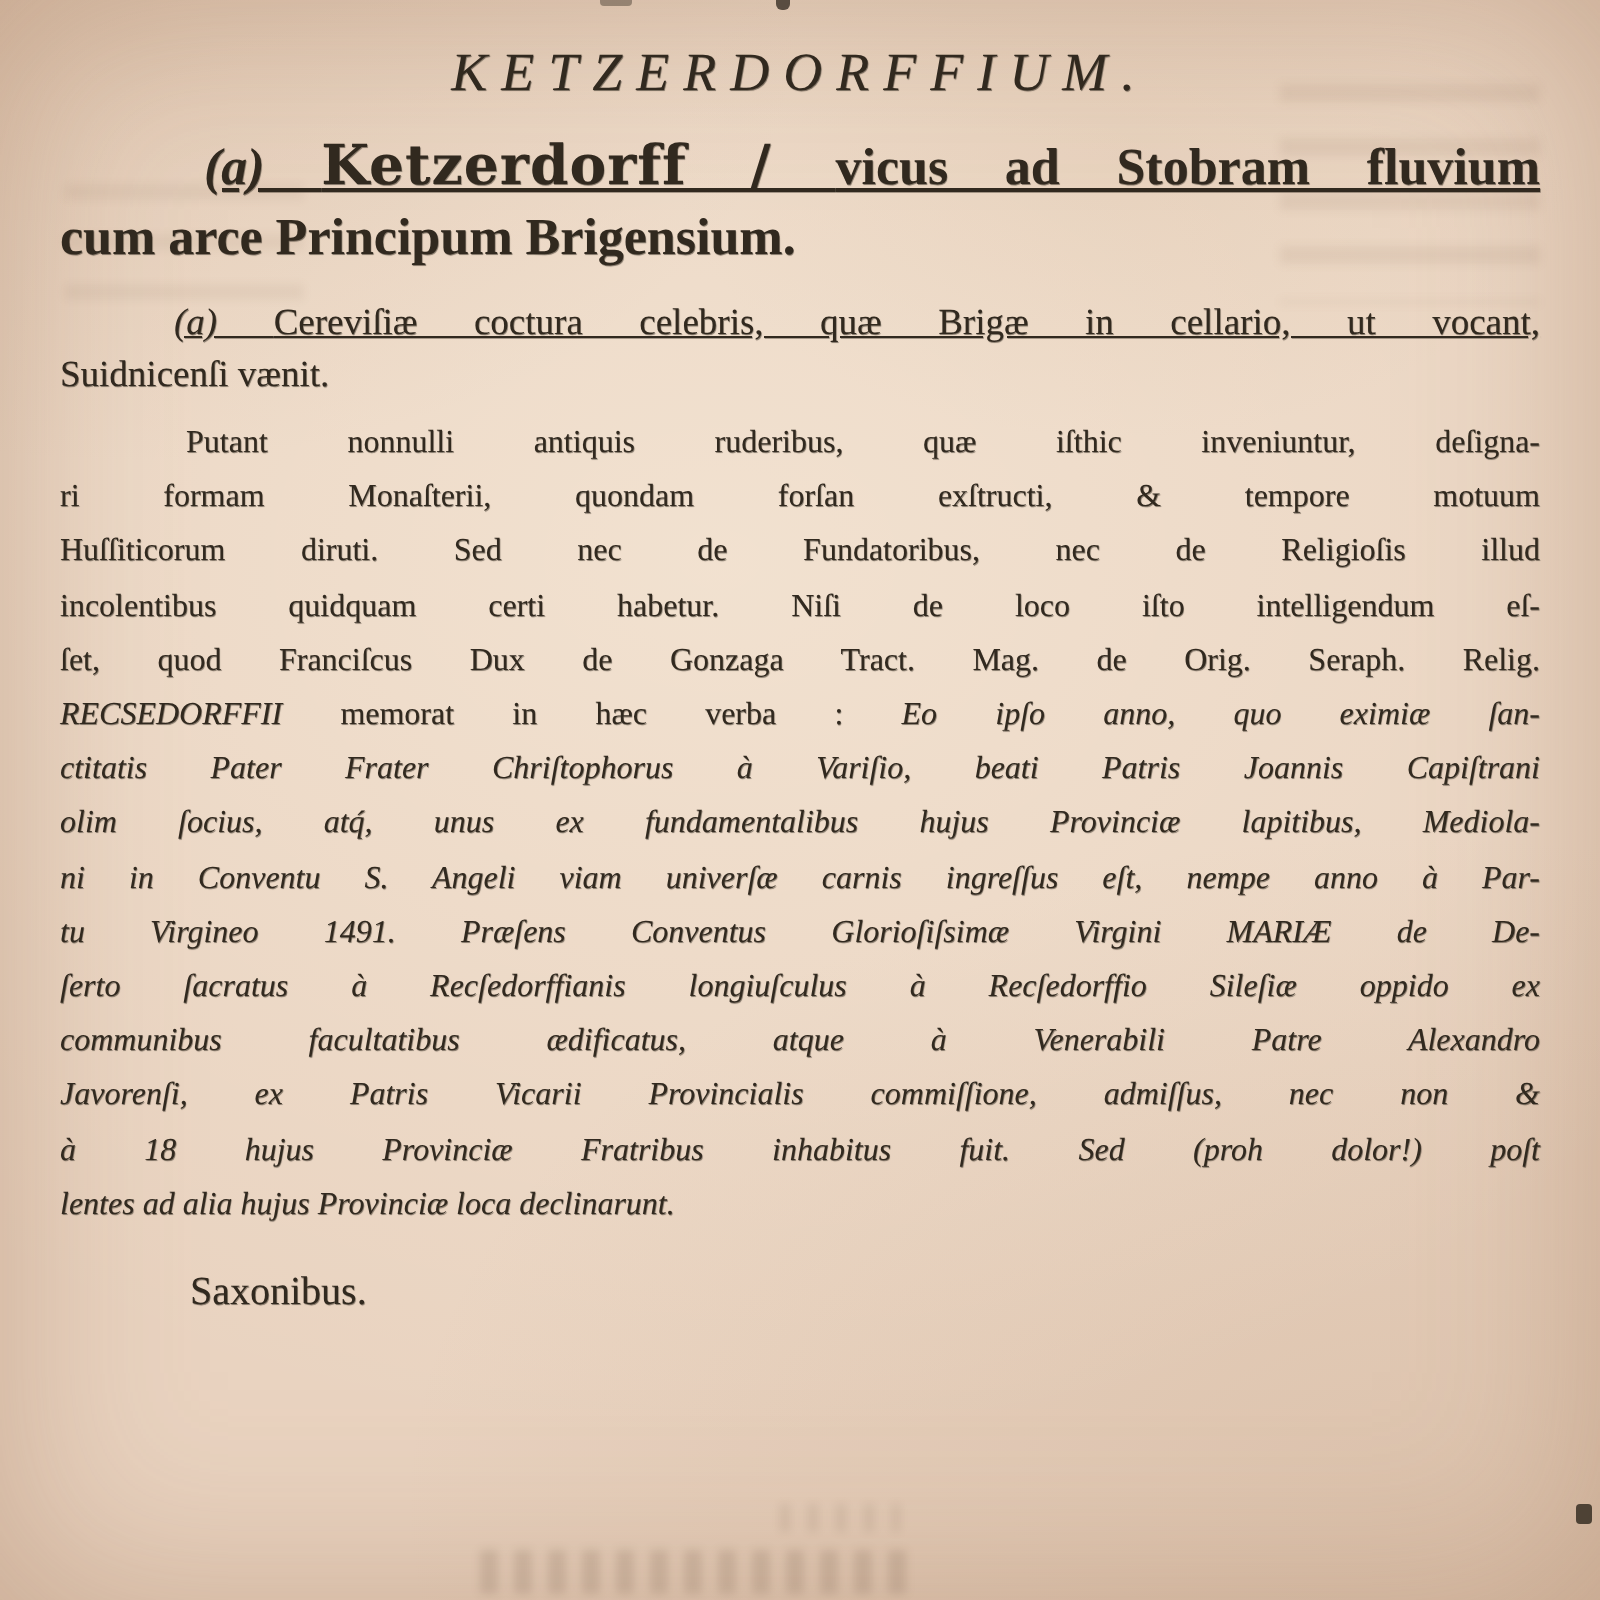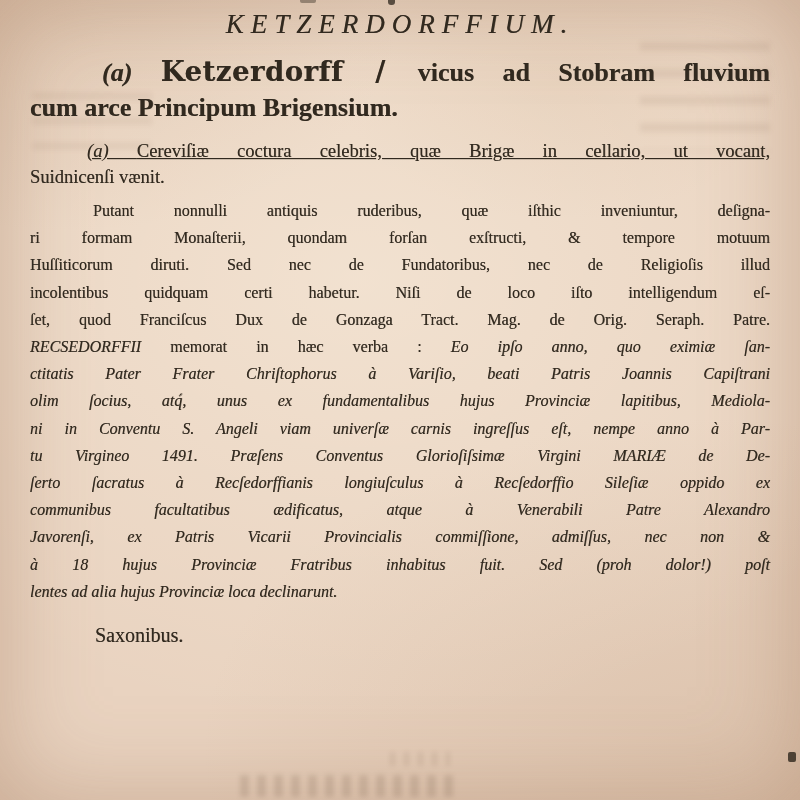--- a/index.html
+++ b/index.html
@@ -15,21 +15,21 @@
       radial-gradient(120% 90% at 45% 35%, rgba(255,247,232,0.40), rgba(255,247,232,0) 62%),
       radial-gradient(90% 60% at 88% 94%, rgba(180,143,112,0.22), rgba(180,143,112,0) 70%),
       radial-gradient(70% 45% at 8% 2%, rgba(185,148,118,0.22), rgba(185,148,118,0) 60%),
       radial-gradient(40% 25% at 70% 10%, rgba(210,180,150,0.25), rgba(210,180,150,0) 70%),
       #e9d3c0;
     box-shadow: inset 0 0 95px rgba(148,103,72,0.38);
   }
 
   .textcol{
     position:absolute;
-    left:30px; right:30px; top:0;
+    left:30px; right:30px; top:12px;
   }
 
   .line{
     text-align:justify;
     text-align-last:justify;
     text-shadow:0.35px 0.35px 0.35px rgba(49,41,31,0.55);
   }
   .block .line:last-child{ text-align-last:left; }
 
   .title{
@@ -42,21 +42,21 @@
     text-shadow:0.4px 0.4px 0.4px rgba(49,41,31,0.6);
     white-space:nowrap;
   }
 
   .heading{
     margin-top:13px;
     font-size:26px;
     line-height:35px;
     font-weight:600;
   }
-  .heading .line:first-child{ text-indent:72px; }
+  .heading .line:first-child{ text-indent:72px;text-decoration:underline; }
 
   .footnote{
     margin-top:13px;
     font-size:18.5px;
     line-height:26px;
   }
   .footnote .line:first-child{ text-indent:57px;text-decoration:underline; }
 
   .bodypara{
     margin-top:7px;
@@ -130,21 +130,21 @@
     <div class="footnote block">
         <div class="line"><span class="s-i">(a) </span><span class="s-r">Cereviſiæ coctura celebris, quæ Brigæ in cellario, ut vocant,</span></div>
         <div class="line"><span class="s-r">Suidnicenſi vænit.</span></div>
       </div>
 
     <div class="bodypara block">
         <div class="line"><span class="s-r">Putant nonnulli antiquis ruderibus, quæ iſthic inveniuntur, deſigna-</span></div>
         <div class="line"><span class="s-r">ri formam Monaſterii, quondam forſan exſtructi, &amp; tempore motuum</span></div>
         <div class="line"><span class="s-r">Huſſiticorum diruti. Sed nec de Fundatoribus, nec de Religioſis illud</span></div>
         <div class="line"><span class="s-r">incolentibus quidquam certi habetur. Niſi de loco iſto intelligendum eſ-</span></div>
-        <div class="line"><span class="s-r">ſet, quod Franciſcus Dux de Gonzaga Tract. Mag. de Orig. Seraph. Patre.</span></div>
+        <div class="line"><span class="s-r">ſet, quod Franciſcus Dux de Gonzaga Tract. Mag. de Orig. Seraph. Relig.</span></div>
         <div class="line"><span class="s-i">RECSEDORFFII </span><span class="s-r">memorat in hæc verba : </span><span class="s-i">Eo ipſo anno, quo eximiæ ſan-</span></div>
         <div class="line"><span class="s-i">ctitatis Pater Frater Chriſtophorus à Variſio, beati Patris Joannis Capiſtrani</span></div>
         <div class="line"><span class="s-i">olim ſocius, atq́, unus ex fundamentalibus hujus Provinciæ lapitibus, Mediola-</span></div>
         <div class="line"><span class="s-i">ni in Conventu S. Angeli viam univerſæ carnis ingreſſus eſt, nempe anno à Par-</span></div>
         <div class="line"><span class="s-i">tu Virgineo 1491. Præſens Conventus Glorioſiſsimæ Virgini MARIÆ de De-</span></div>
         <div class="line"><span class="s-i">ſerto ſacratus à Recſedorffianis longiuſculus à Recſedorffio Sileſiæ oppido ex</span></div>
         <div class="line"><span class="s-i">communibus facultatibus ædificatus, atque à Venerabili Patre Alexandro</span></div>
         <div class="line"><span class="s-i">Javorenſi, ex Patris Vicarii Provincialis commiſſione, admiſſus, nec non &amp;</span></div>
         <div class="line"><span class="s-i">à 18 hujus Provinciæ Fratribus inhabitus fuit. Sed (proh dolor!) poſt</span></div>
         <div class="line"><span class="s-i">lentes ad alia hujus Provinciæ loca declinarunt.</span></div>

